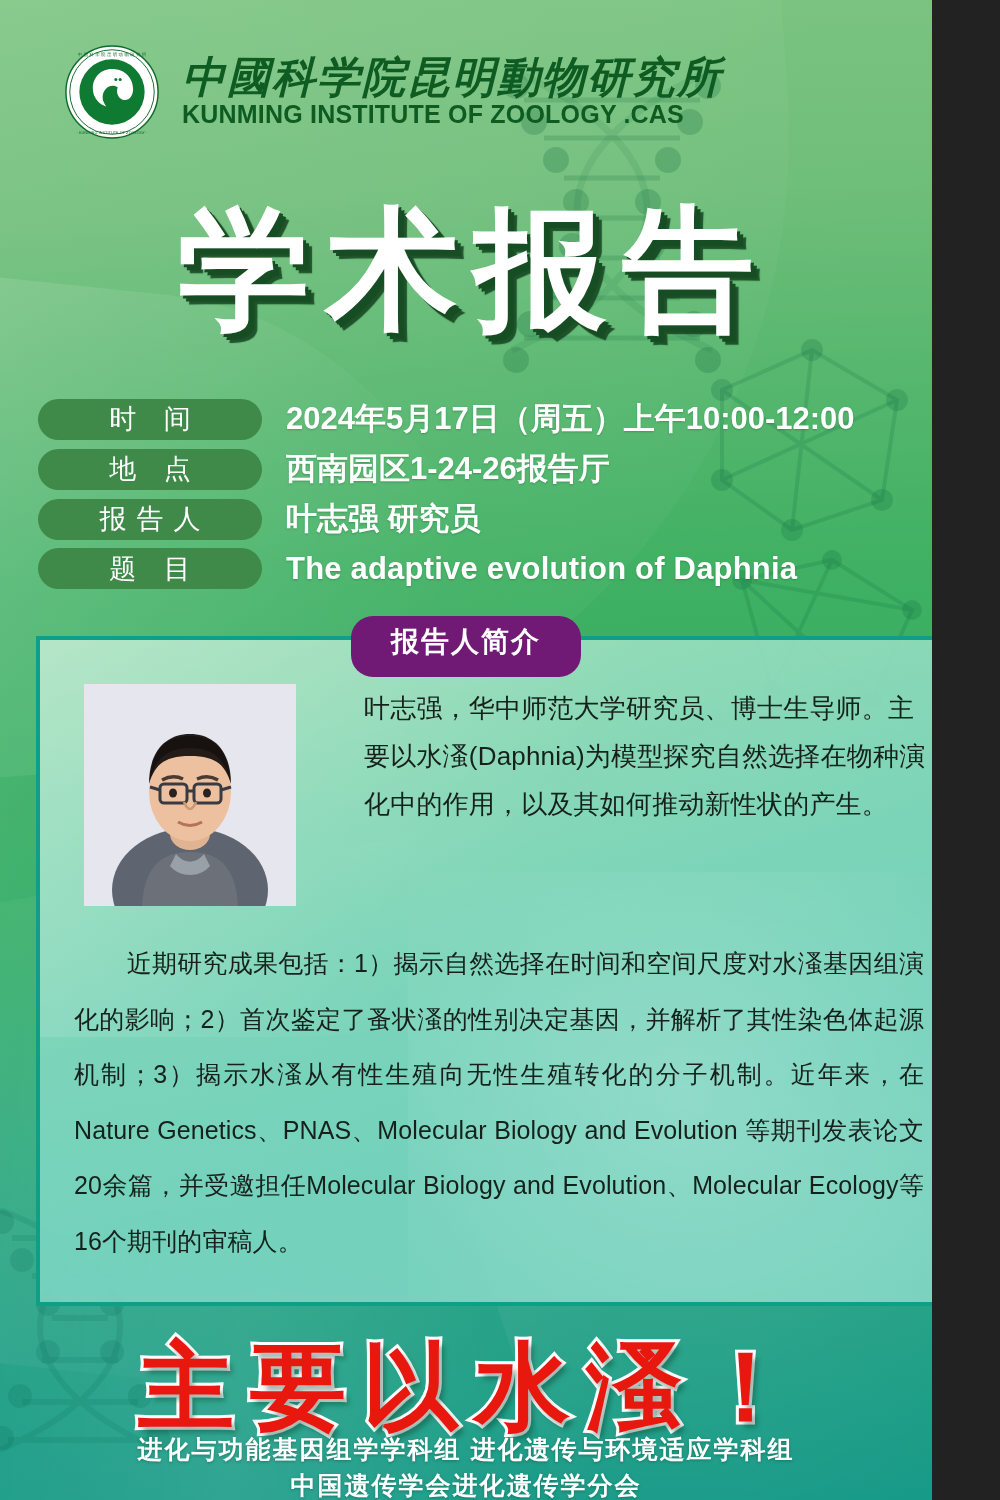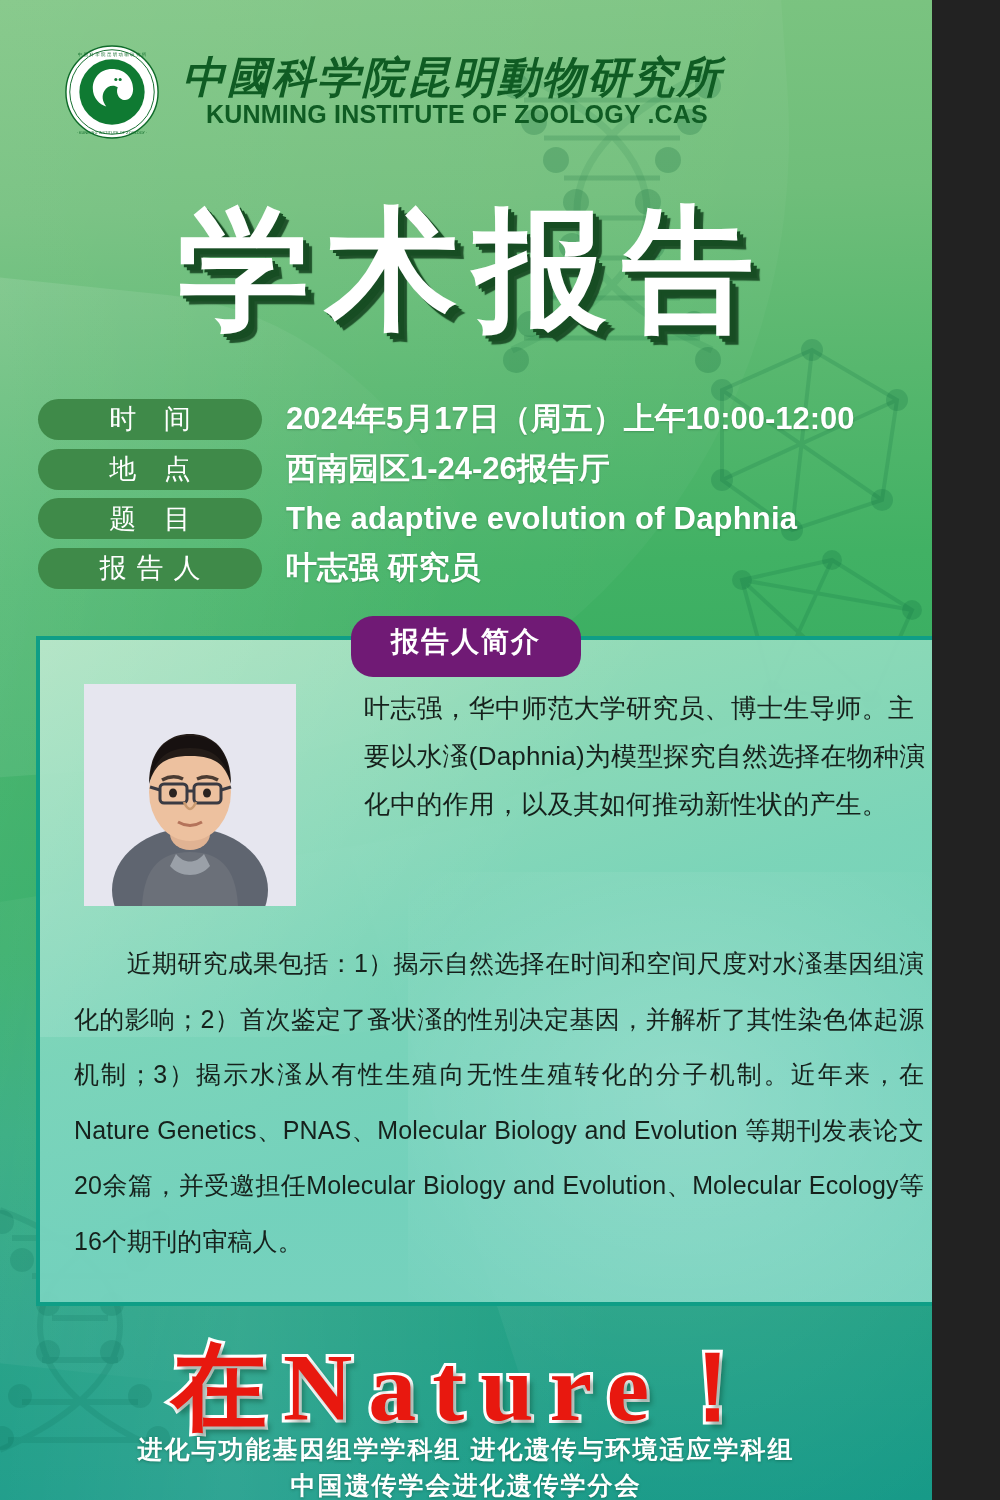--- a/index.html
+++ b/index.html
@@ -75,21 +75,20 @@
     font-family: "Liberation Serif", "DejaVu Serif", serif;
     font-size: 43px; font-weight: bold; color: #0f5c23;
     letter-spacing: 2px; font-style: italic;
     line-height: 1.02;
     white-space: nowrap;
   }
   .logo-en {
     font-size: 25px; font-weight: bold; color: #0f5c23;
     letter-spacing: 0.2px; white-space: nowrap;
     line-height: 1.05;
-    margin-left: 24px;
   }
 
   
   .main-title {
     position: absolute; left: 0; right: 0; top: 196px;
     text-align: center;
     z-index: 5;
     font-family: "Liberation Sans", "DejaVu Sans", sans-serif;
     font-size: 132px;
     font-weight: bold;
@@ -348,26 +347,26 @@
   <div class="info-block">
     <div class="info-row">
       <div class="info-pill">时  间</div>
       <div class="info-val">2024年5月17日（周五）上午10:00-12:00</div>
     </div>
     <div class="info-row">
       <div class="info-pill">地  点</div>
       <div class="info-val">西南园区1-24-26报告厅</div>
     </div>
     <div class="info-row">
+      <div class="info-pill">报告人</div>
+      <div class="info-val">叶志强  研究员</div>
+    </div>
+    <div class="info-row">
       <div class="info-pill">题  目</div>
       <div class="info-val en">The adaptive evolution of Daphnia</div>
-    </div>
-    <div class="info-row">
-      <div class="info-pill">报告人</div>
-      <div class="info-val">叶志强  研究员</div>
     </div>
   </div>
 
   <div class="bio-badge">报告人简介</div>
   <div class="bio-card">
     <div class="card-sheen"></div>
     <div class="card-sheen2"></div>
 
     <div class="bio-top">
       <div class="portrait">
@@ -396,19 +395,19 @@
         </svg>
       </div>
       <div class="bio-intro">叶志强，华中师范大学研究员、博士生导师。主要以水溞(Daphnia)为模型探究自然选择在物种演化中的作用，以及其如何推动新性状的产生。</div>
     </div>
 
     <div class="bio-body">
       <span class="indent"></span><span>近期研究成果包括：1）揭示自然选择在时间和空间尺度对水溞基因组演化的影响；2）首次鉴定了蚤状溞的性别决定基因，并解析了其性染色体起源机制；3）揭示水溞从有性生殖向无性生殖转化的分子机制。近年来，在Nature  Genetics、PNAS、Molecular Biology and Evolution 等期刊发表论文20余篇，并受邀担任Molecular Biology and Evolution、Molecular Ecology等16个期刊的审稿人。</span>
     </div>
   </div>
 
-  <div class="welcome">在Nature！</div>
+  <div class="welcome">主要以水溞！</div>
   <div class="footer">
     <div>进化与功能基因组学学科组  进化遗传与环境适应学科组</div>
     <div>中国遗传学会进化遗传学分会</div>
   </div>
 
 </div>
 
 </body></html>

